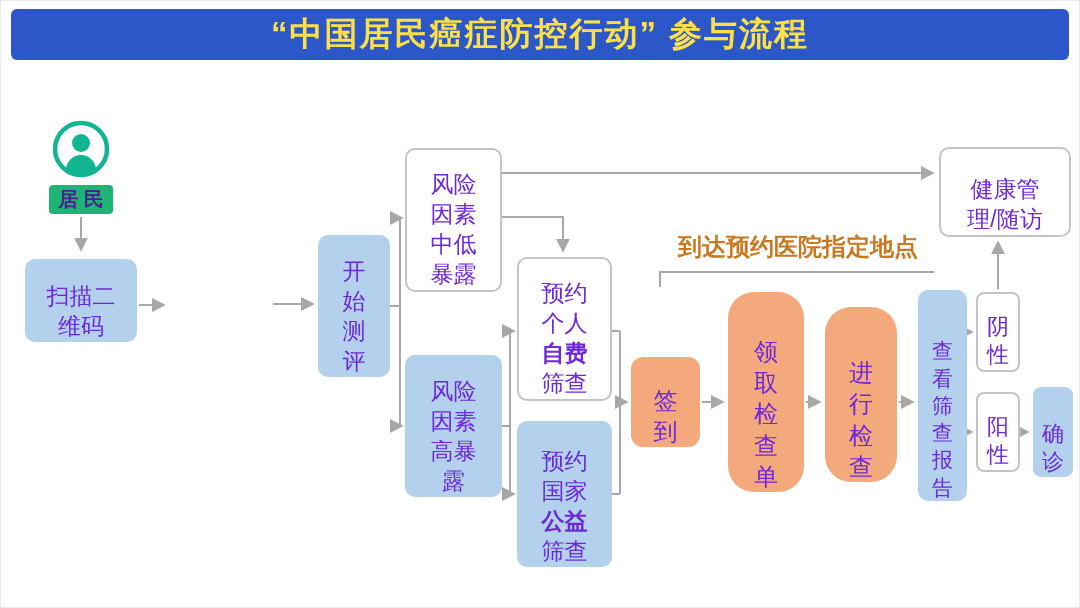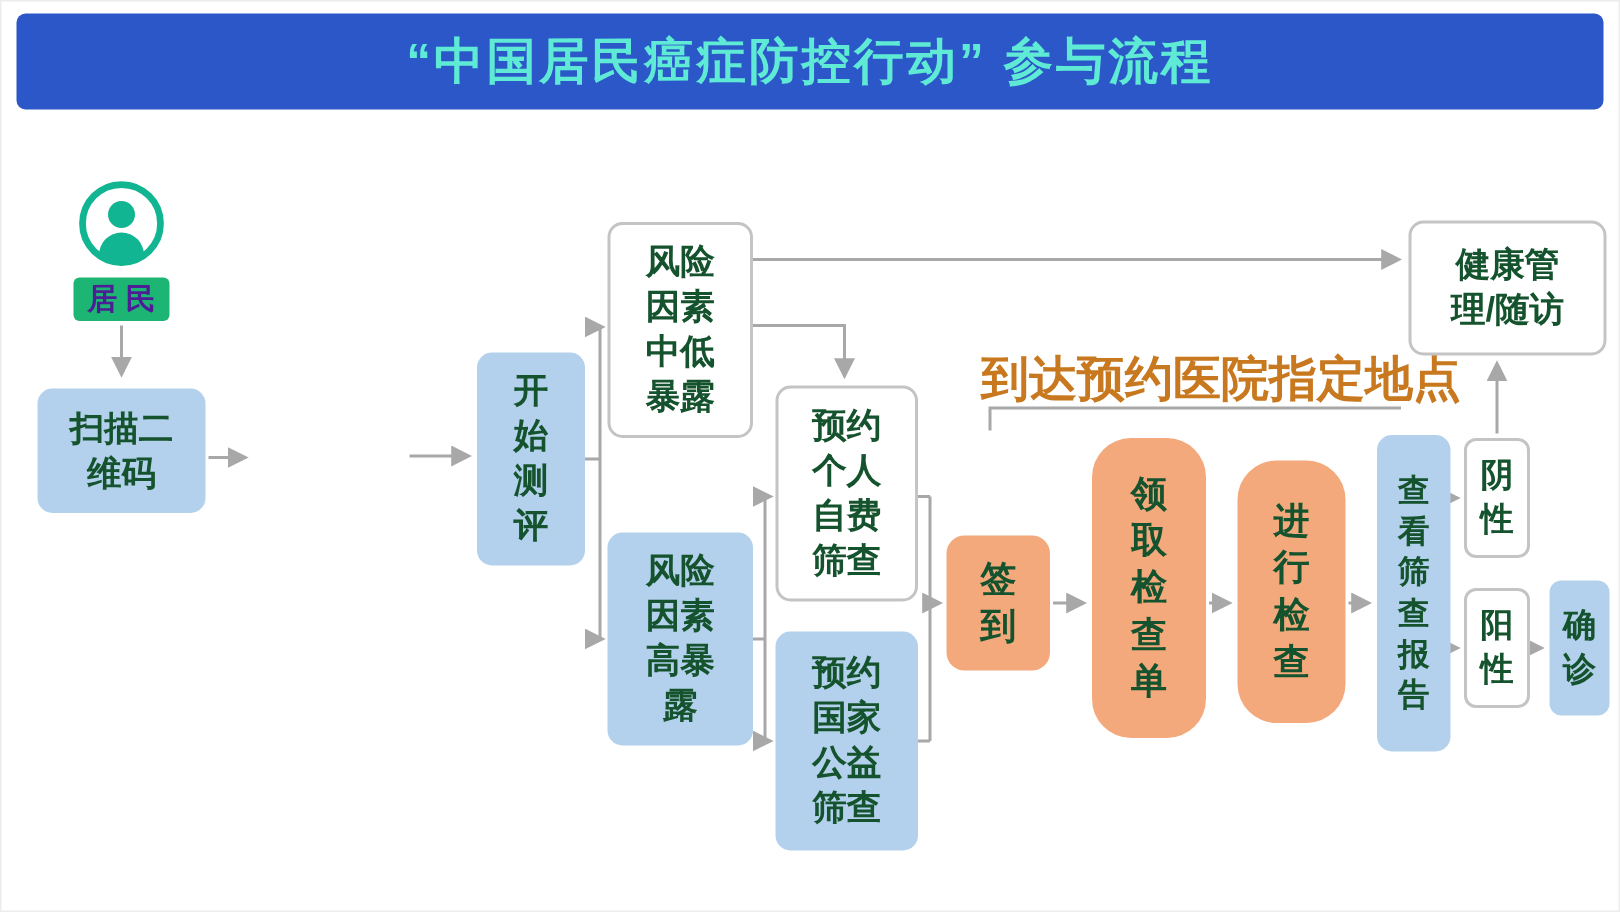--- a/index.html
+++ b/index.html
@@ -2,50 +2,50 @@
 <html style="--banner: #2b57c8; --light-blue: #b3d1ec; --orange: #f4a97c; --green: #1cb574; --avatar-stroke: #12b592; --annotation-text: #c8791f; --line: #a8a8a8;"><head>
 <meta charset="utf-8">
 <style>
   html,body{margin:0;padding:0;background:#fff;}
   .stage{
     position:relative;width:1080px;height:608px;background:#fff;
     font-family:"Liberation Sans","DejaVu Sans",sans-serif;
     overflow:hidden;border:1px solid #ececec;box-sizing:border-box;
   }
   .banner{
-    position:absolute;left:10px;top:8px;width:1058px;height:64px;
+    position:absolute;left:10px;top:8px;width:1058px;height:51px;
     background:var(--banner,#2b57c8);border-radius:6px;
-    color:#5eead4;font-size:33px;font-weight:700;letter-spacing:2px;
+    color:#fde047;font-size:33px;font-weight:700;letter-spacing:2px;
     display:flex;align-items:center;justify-content:center;
   }
   .wires{position:absolute;left:0;top:0;}
   .node{
-    position:absolute;display:flex;align-items:center;justify-content:center;
-    text-align:center;color:#14532d;font-size:23px;line-height:1.3;
-    box-sizing:border-box;border-radius:10px;font-weight:bold;
+    position:absolute;display:flex;align-items:flex-end;justify-content:center;
+    text-align:center;color:#6d28d9;font-size:23px;line-height:1.3;
+    box-sizing:border-box;border-radius:10px;
   }
   .node .t{white-space:pre-line;}
   .blue{background:var(--light-blue,#b3d1ec);}
   .orange{background:var(--orange,#f4a97c);}
   .outline{background:#fff;border:2px solid #c4c4c4;}
   .r12{border-radius:12px;}
   .r26{border-radius:26px;}
   .fs21{font-size:21px;}
   .fs22{font-size:22px;}
   .fs24{font-size:24px;}
   .avatar{position:absolute;left:50px;top:118px;width:60px;height:60px;}
   .tag{
     position:absolute;left:48px;top:184px;width:64px;height:29px;
     background:var(--green,#1cb574);color:#4c1d95;font-weight:700;font-size:20px;
     border-radius:4px;display:flex;align-items:center;justify-content:center;
     white-space:pre-line;
   }
   .annotation{
     position:absolute;left:653px;top:230px;width:288px;
-    color:var(--annotation-text,#c8791f);font-size:32px;font-weight:700;
+    color:var(--annotation-text,#c8791f);font-size:24px;font-weight:700;
     text-align:center;white-space:nowrap;
   }
 </style>
 </head>
 <body>
 
 <div class="stage">
 
   <div class="banner">“中国居民癌症防控行动” 参与流程</div>
 

